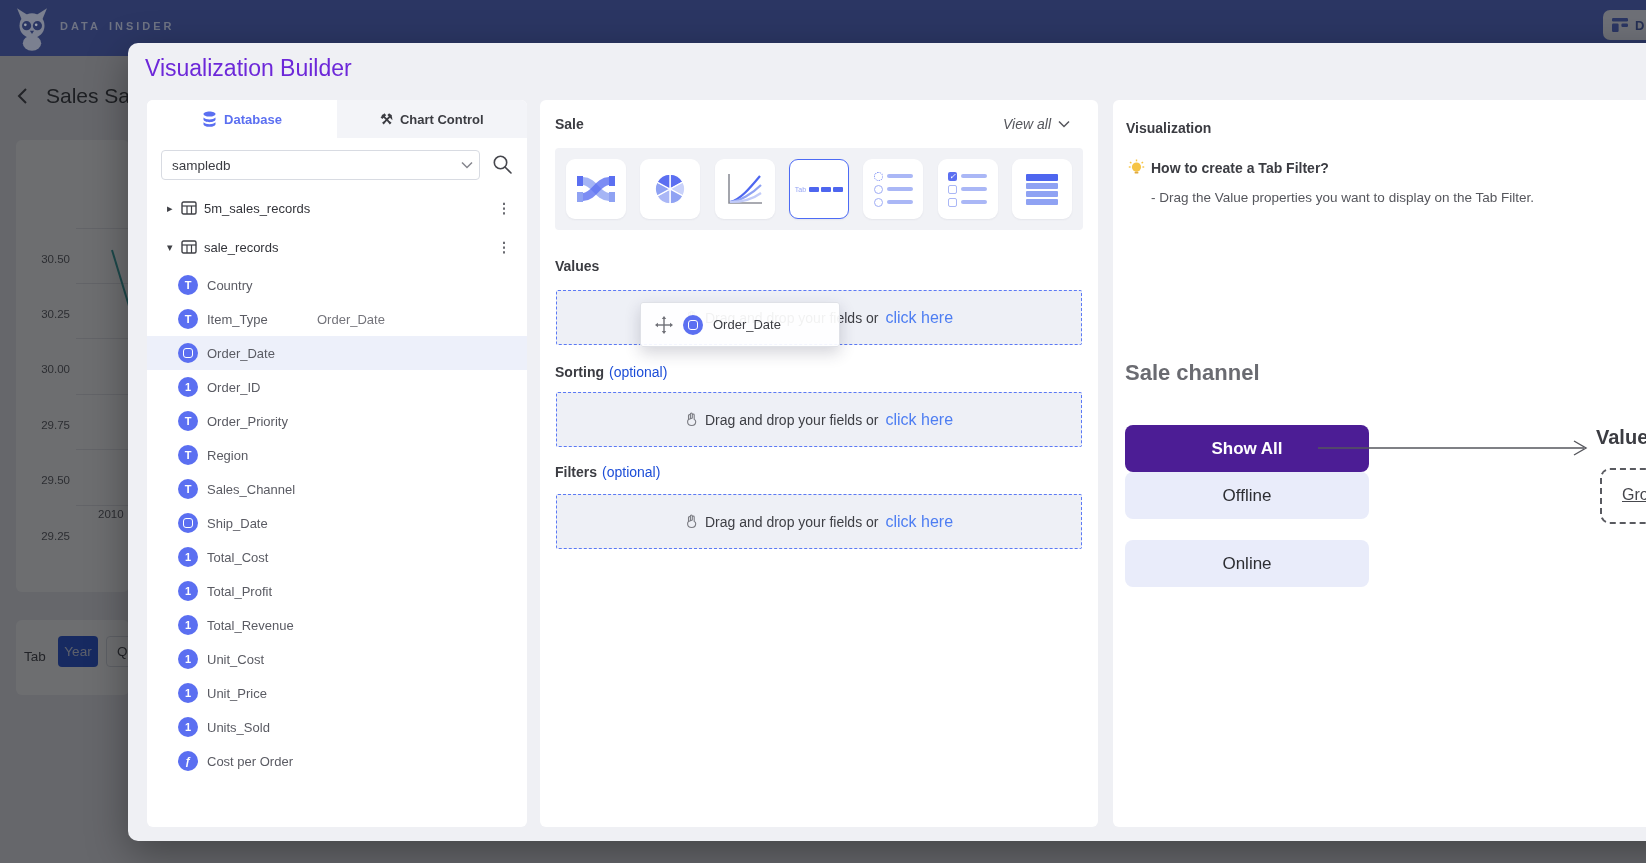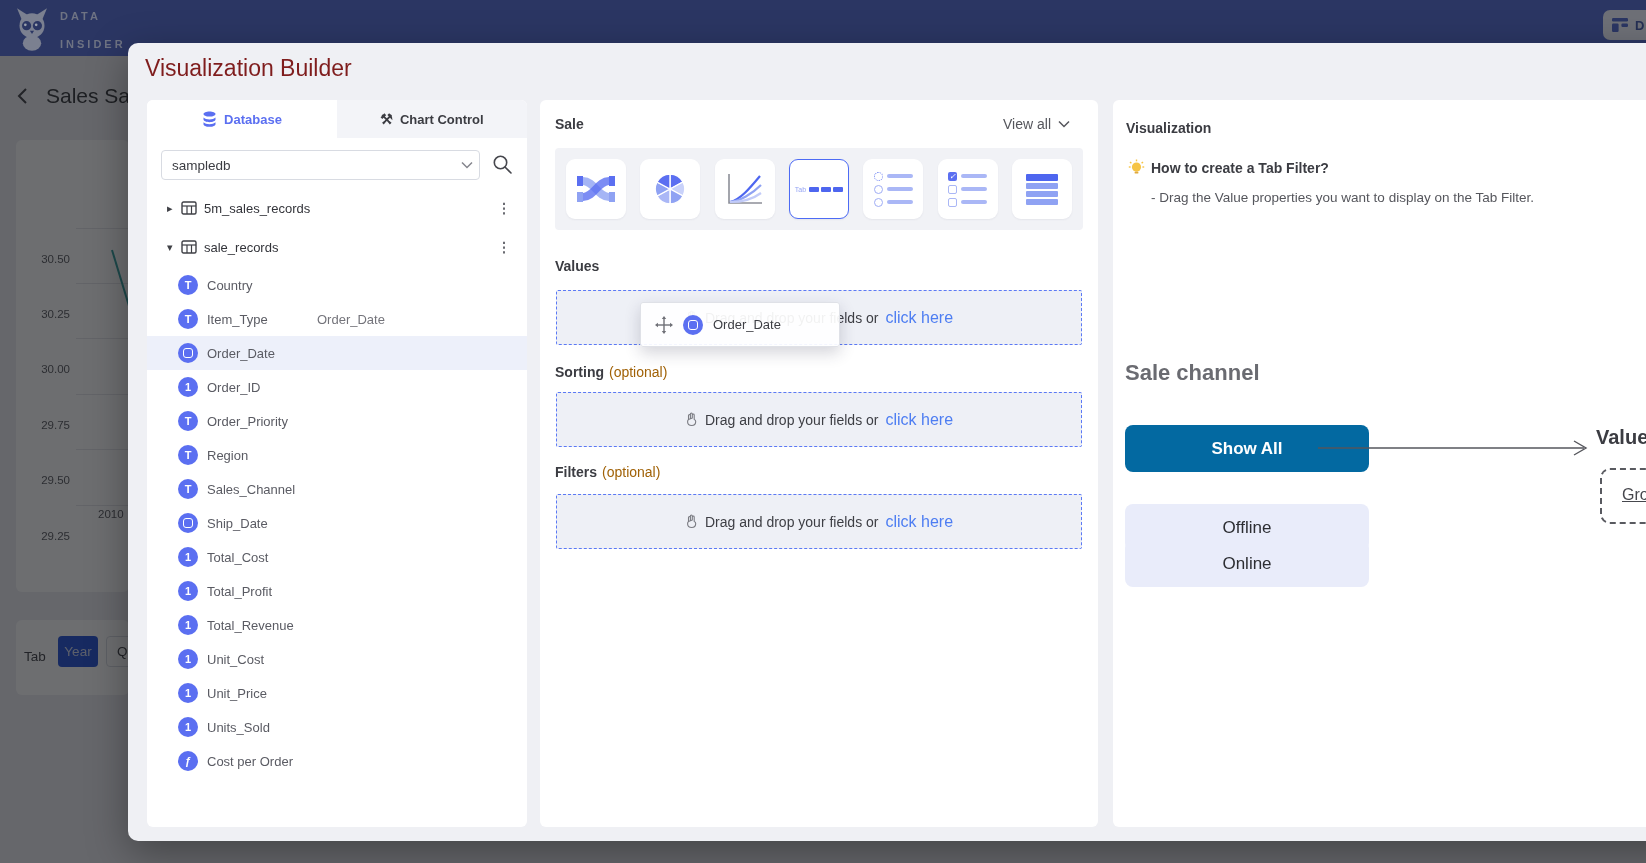--- a/index.html
+++ b/index.html
@@ -2,21 +2,21 @@
 <html><head>
 <meta charset="utf-8">
 <style>
   * { margin:0; padding:0; box-sizing:border-box; font-family:"Liberation Sans", sans-serif; }
   html,body { background:#202126; }
   #app { position:relative; width:1646px; height:863px; background:#ecedf1; overflow:hidden; }
   .abs { position:absolute; }
 
   
   #navbar { position:absolute; left:0; top:0; width:1646px; height:56px; background:#2b3663; z-index:8; }
-  .brand-text { position:absolute; left:60px; top:10px; display:flex; flex-direction:column; gap:16px; }
+  .brand-text { position:absolute; left:60px; top:20px; display:flex; flex-direction:row; gap:8px; }
   .brand-text span { font-size:11px; font-weight:bold; letter-spacing:3px; color:#6e7383; }
   #nav-right-btn { position:absolute; left:1603px; top:10px; width:70px; height:30px; background:#6e7077;
     border-radius:7px; display:flex; align-items:center; padding-left:9px; gap:7px; }
   #nav-right-btn span { font-size:13px; font-weight:bold; color:#252f54; }
 
   
   #page { position:absolute; inset:0; z-index:1; }
   #page-title-row { position:absolute; left:14px; top:84px; display:flex; align-items:center; gap:14px; }
   #page-title-row h1 { font-size:21px; font-weight:500; color:#2f3035; white-space:nowrap; }
   #bg-card1 { position:absolute; left:16px; top:140px; width:113px; height:452px; background:#ffffff; border-radius:6px; overflow:hidden; }
@@ -27,21 +27,21 @@
   #bg-card2 .lbl { position:absolute; left:8px; top:29px; font-size:13.5px; color:#3b3c42; }
   .seg-btn { position:absolute; top:16px; width:40px; height:31px; border-radius:4px; font-size:13.5px;
     display:flex; align-items:center; justify-content:center; }
   #seg-year { left:42px; background:#1d4ed8; color:#d3d8ef; }
   #seg-qu { left:90px; background:#ffffff; border:1px solid #d8dbe2; color:#3b3c42; }
   #backdrop { position:absolute; left:0; top:0; width:1646px; height:863px; background:rgba(20,21,25,0.62); z-index:5; }
 
   
   #modal { position:absolute; left:128px; top:43px; width:1560px; height:798px; background:#eff0f4;
     border-radius:10px 0 0 10px; z-index:10; box-shadow:0 12px 40px rgba(0,0,0,0.35); }
-  #modal-title { position:absolute; left:17px; top:12px; font-size:23px; font-weight:500; color:#7f1d1d; }
+  #modal-title { position:absolute; left:17px; top:12px; font-size:23px; font-weight:500; color:#6d28d9; }
   .panel { position:absolute; top:57px; height:727px; background:#ffffff; border-radius:6px; }
   #left-panel   { left:19px;  width:380px; }
   #center-panel { left:412px; width:558px; }
   #right-panel  { left:985px; width:620px; }
 
   
   #lp-tabs { position:absolute; left:0; top:0; width:380px; height:38px; display:flex; }
   .lp-tab { width:190px; height:38px; display:flex; align-items:center; justify-content:center; gap:7px;
     font-size:13px; font-weight:bold; cursor:pointer; }
   #tab-database { color:#5b6ff1; background:#ffffff; border-radius:6px 0 0 0; }
@@ -55,23 +55,23 @@
   .trow .kebab { position:absolute; left:350px; font-size:14px; font-weight:bold; color:#6a6b72; }
   .fi { width:20px; height:20px; border-radius:50%; background:#5b6ff1; color:#fff; font-size:11px; font-weight:bold;
     display:flex; align-items:center; justify-content:center; margin-left:31px; flex:none; }
   .cal { width:10px; height:10px; border:1.6px solid #fff; border-radius:3px; }
   .fl { margin-left:9px; font-size:13px; color:#5a5b63; }
   #row-highlight { position:absolute; left:0; top:236px; width:380px; height:34px; background:#edf0fa; }
   #drag-ghost { position:absolute; left:170px; top:212px; font-size:13px; color:rgba(90,91,99,0.85); z-index:3; }
 
   
   .sec-label { position:absolute; font-size:14px; font-weight:bold; color:#3b3c42; }
-  .opt { font-weight:normal; color:#a16207; margin-left:5px; }
+  .opt { font-weight:normal; color:#1d4ed8; margin-left:5px; }
   #view-all { position:absolute; left:463px; top:16px; display:flex; align-items:center; gap:7px;
-    font-size:14px; color:#55565c; cursor:pointer; }
+    font-size:14px; color:#55565c; cursor:pointer;font-style:italic; }
   #type-strip { position:absolute; left:15px; top:48px; width:528px; height:82px; background:#f1f2f6; border-radius:4px;
     display:flex; align-items:center; justify-content:space-between; padding:0 11px; }
   .tile { width:60px; height:60px; background:#ffffff; border-radius:9px; display:flex; align-items:center;
     justify-content:center; cursor:pointer; box-shadow:0 1px 2px rgba(30,30,60,0.06); }
   .tile.sel { border:1.6px solid #4d6bf5; }
   .tabtile { display:flex; align-items:center; gap:2px; }
   .tabtile .ttxt { font-size:7px; color:#96a5f4; margin-right:1px; }
   .tabtile i { display:block; width:10px; height:5px; background:#4e66ef; border-radius:1px; }
   .listtile { display:flex; flex-direction:column; gap:4px; }
   .listtile .lrow { display:flex; align-items:center; gap:4px; }
@@ -92,22 +92,22 @@
   #drag-chip .fi { margin-left:0; }
   #drag-chip .clabel { font-size:13px; color:#3d3e44; }
 
   
   #rp-header { position:absolute; left:13px; top:20px; font-size:14px; font-weight:bold; color:#3b3c42; }
   #tip-title { position:absolute; left:38px; top:60px; font-size:14px; font-weight:bold; color:#3b3c42; }
   #tip-body { position:absolute; left:38px; top:90px; font-size:13.5px; color:#55565c; }
   #preview-title { position:absolute; left:12px; top:260px; font-size:22px; font-weight:600; color:#6a6b71; }
   .pv-btn { position:absolute; left:12px; width:244px; height:47px; border-radius:8px; display:flex;
     align-items:center; justify-content:center; font-size:17px; cursor:pointer; }
-  #pv-btn-0 { top:325px; background:#0369a1; color:#ffffff; font-weight:bold; }
-  #pv-btn-1 { top:404px; background:#e9ecfa; color:#2d2e33; }
+  #pv-btn-0 { top:325px; background:#4c1d95; color:#ffffff; font-weight:bold; }
+  #pv-btn-1 { top:372px; background:#e9ecfa; color:#2d2e33; }
   #pv-btn-2 { top:440px; background:#e9ecfa; color:#2d2e33; }
   #value-anno { position:absolute; left:483px; top:326px; font-size:20px; font-weight:bold; color:#3b3c42; white-space:nowrap; }
   #group-box { position:absolute; left:487px; top:368px; width:170px; height:56px; border:2px dashed #595a60; border-radius:10px; }
   #group-box span { position:absolute; left:20px; top:16px; font-size:16px; color:#46474d; text-decoration:underline;
     cursor:pointer; white-space:nowrap; }
 </style>
 </head>
 <body>
 
 <div id="app">

